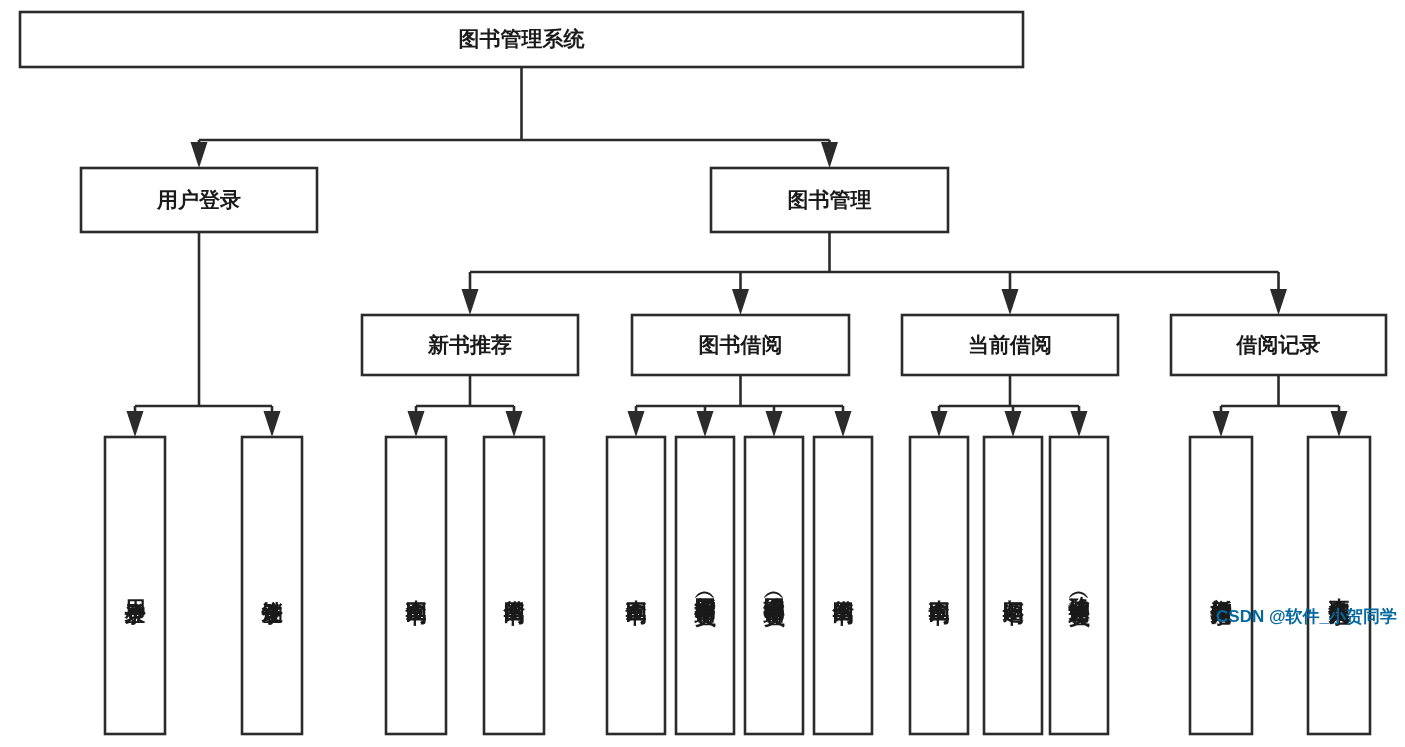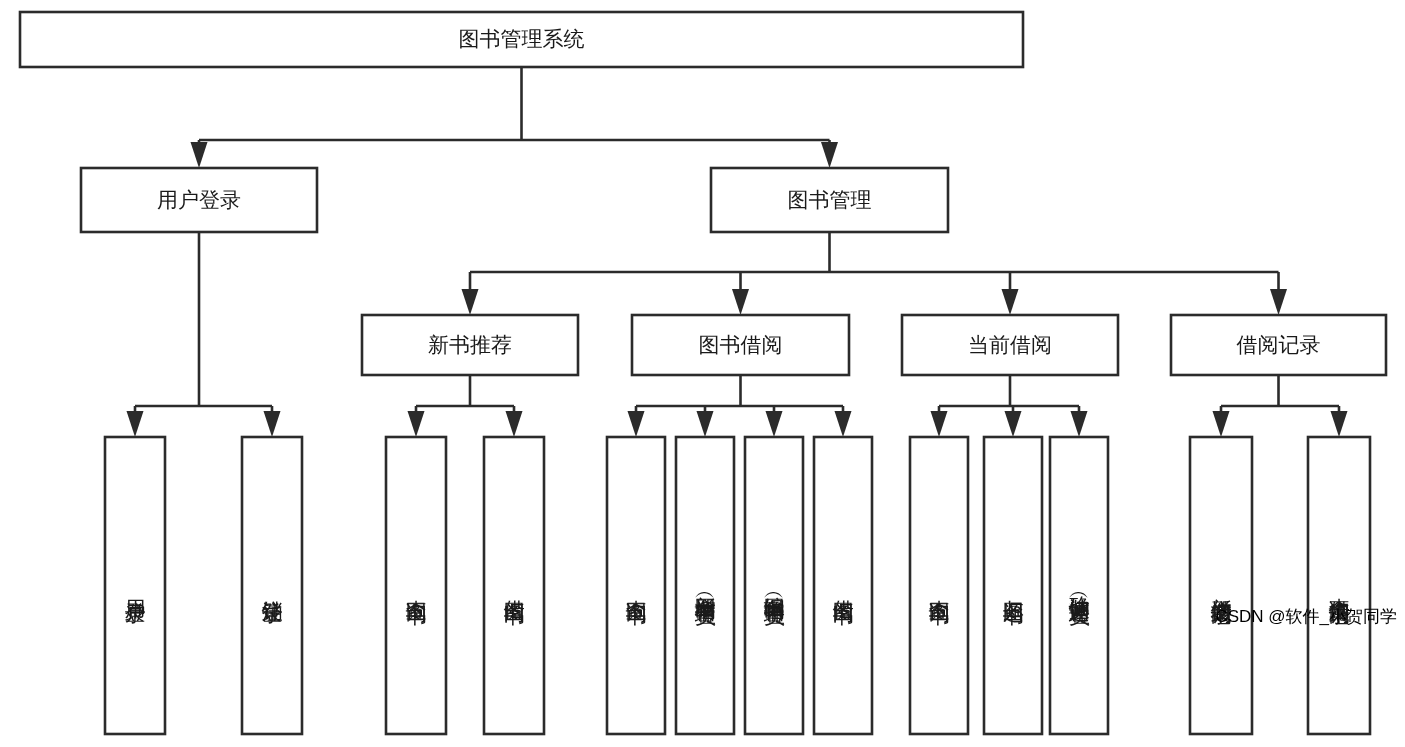--- a/index.html
+++ b/index.html
@@ -11,20 +11,21 @@
     width: 1405px;
     height: 747px;
     font-family: "Liberation Sans", "DejaVu Sans", sans-serif;
     overflow: hidden;
     position: relative;
   }
   #diagram-root {
     position: relative;
     width: 1405px;
     height: 632px;
+    font-weight: bold;
   }
   svg#tree-svg {
     position: absolute;
     left: 0;
     top: 0;
     width: 1405px;
     height: 747px;
     display: block;
   }
   .node-box {
@@ -63,21 +64,21 @@
     color: #1a1a1a;
     white-space: nowrap;
     pointer-events: none;
   }
   .watermark {
     position: absolute;
     right: 8px;
     bottom: 4px;
     font-family: "Liberation Sans", "DejaVu Sans", sans-serif;
     font-size: 17px;
-    color: #000000;
+    color: #0369a1;
     white-space: nowrap;
   }
 </style>
 </head>
 <body>
 
 <div id="diagram-root">
   <svg id="tree-svg" viewBox="0 0 1405 747">
     <g id="connector-layer">
         <line x1="521.5" y1="67" x2="521.5" y2="140" class="connector"></line>

